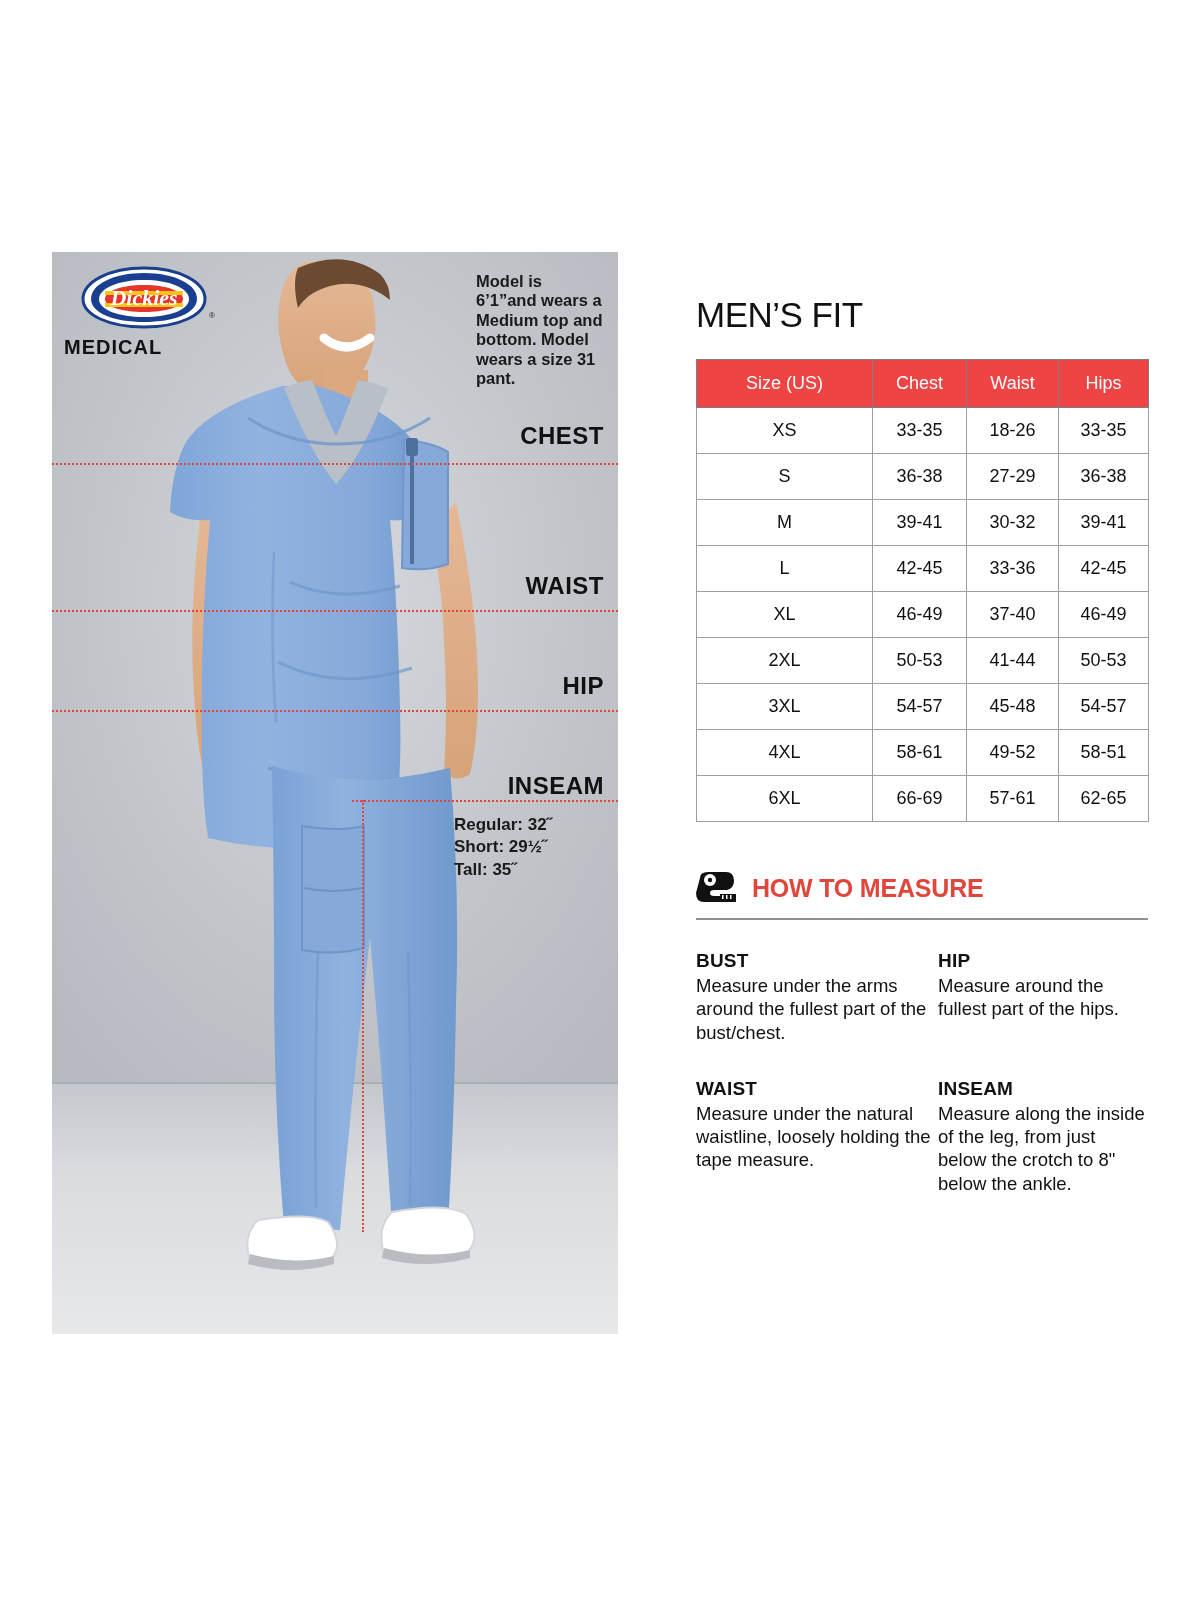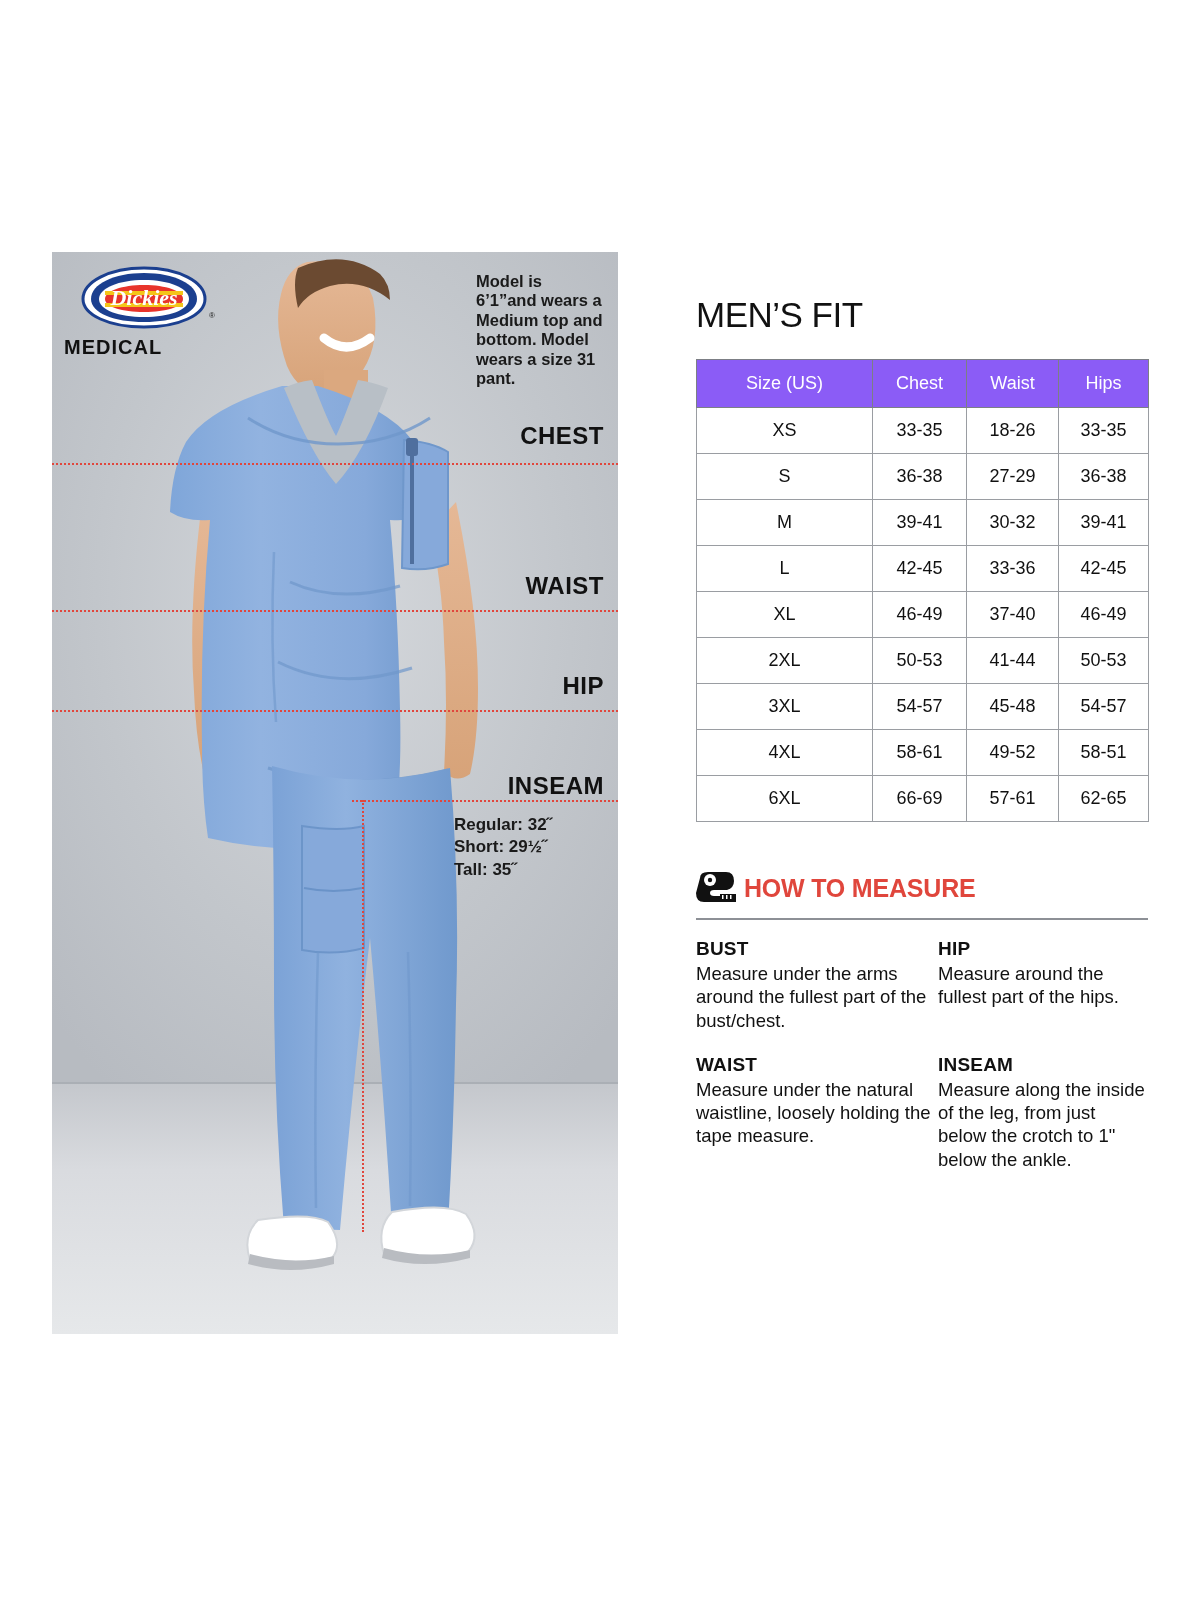--- a/index.html
+++ b/index.html
@@ -145,21 +145,21 @@
     margin: 0 0 24px 0;
     color: #111;
   }
 
   table.size-table {
     border-collapse: collapse;
     width: 452px;
     table-layout: fixed;
   }
   table.size-table th {
-    background: #8b5cf6;
+    background: #ef4444;
     color: #ffffff;
     font-weight: normal;
     font-size: 18px;
     padding: 13px 4px;
     border: 1px solid #7c7f85;
     text-align: center;
   }
   table.size-table td {
     border: 1px solid #9a9da2;
     text-align: center;
@@ -170,40 +170,40 @@
   table.size-table col.c-size { width: 176px; }
   table.size-table col.c-chest { width: 94px; }
   table.size-table col.c-waist { width: 92px; }
   table.size-table col.c-hips { width: 90px; }
 
   
   .htm-wrap { margin-top: 48px; }
   .htm-head {
     display: flex;
     align-items: center;
-    gap: 4px;
+    gap: 12px;
   }
   .htm-title {
     font-size: 25px;
     font-weight: bold;
     color: #e0463c;
     letter-spacing: -0.2px;
   }
   .htm-rule {
     border-top: 2px solid #8d9096;
     margin: 12px 0 18px 0;
   }
   .htm-grid {
     display: grid;
     grid-template-columns: 242px 210px;
     column-gap: 0px;
     row-gap: 22px;
   }
   .htm-item h4 {
-    margin: 0 0 2px 0;
+    margin: 12px 0 2px 0;
     font-size: 19px;
     font-weight: bold;
     letter-spacing: 0.2px;
     color: #111;
   }
   .htm-item p {
     margin: 0;
     font-size: 18.5px;
     line-height: 1.26;
     color: #111;
@@ -412,17 +412,17 @@
       <div class="htm-item">
         <h4>HIP</h4>
         <p>Measure around the fullest part of the hips.</p>
       </div>
       <div class="htm-item">
         <h4>WAIST</h4>
         <p>Measure under the natural waistline, loosely holding the tape measure.</p>
       </div>
       <div class="htm-item">
         <h4>INSEAM</h4>
-        <p>Measure along the inside of the leg, from just below the crotch to 1" below the ankle.</p>
+        <p>Measure along the inside of the leg, from just below the crotch to 8" below the ankle.</p>
       </div>
     </div>
   </div>
 </div>
 
 </body></html>

